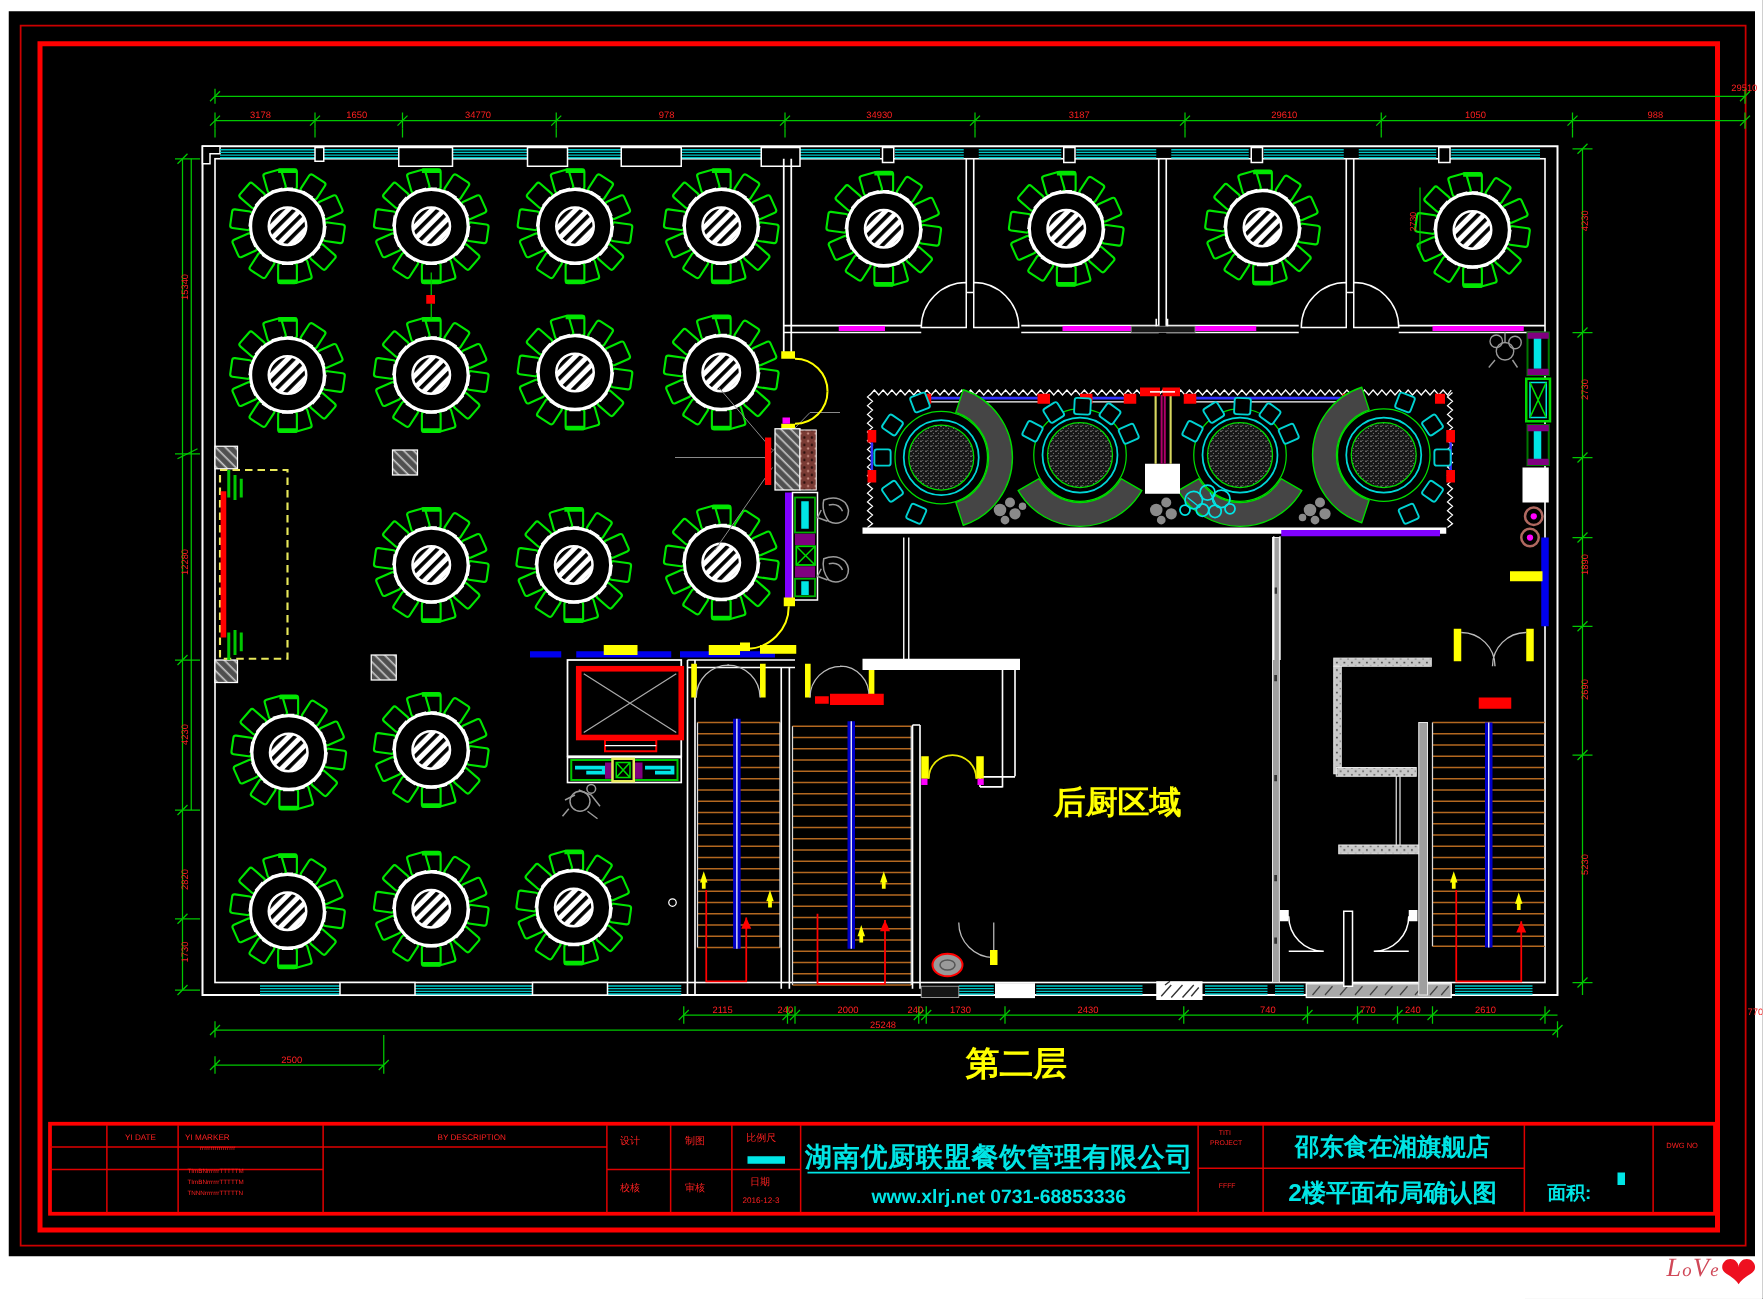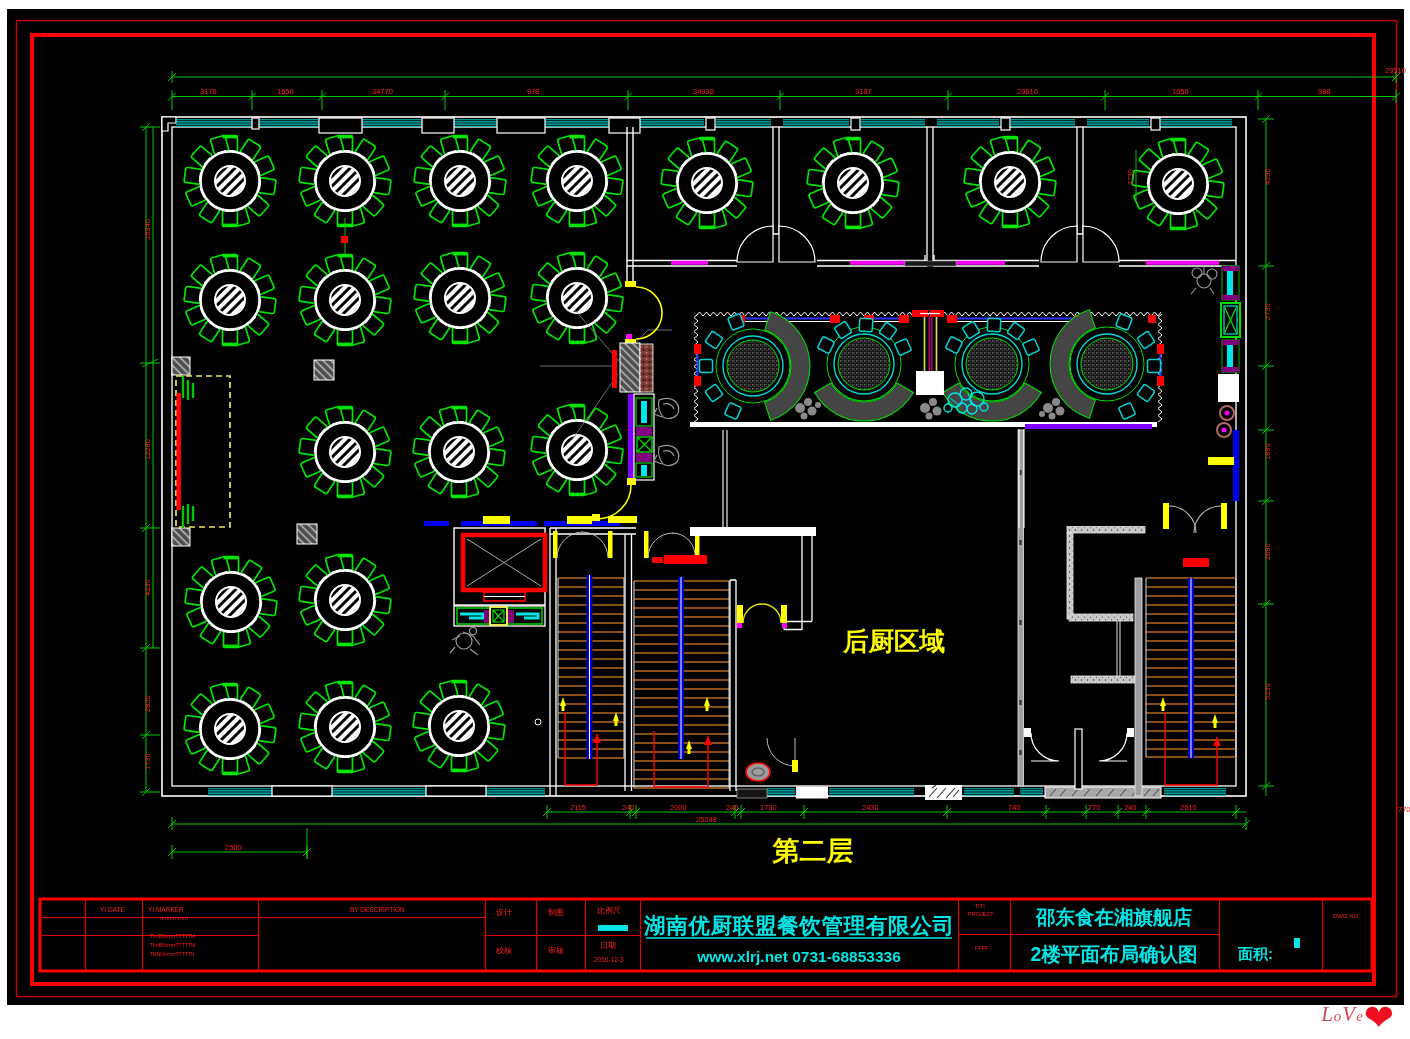--- a/index.html
+++ b/index.html
@@ -702,15 +702,15 @@
             <circle cx="1224" cy="430" r="2.5" fill="#ff00ff"></circle>
 
 <path d="M1136,150 V200" stroke="#00c800" stroke-width="1"></path>
 <text x="1133" y="185" fill="#ff2020" font-size="7" transform="rotate(-90 1133 185)">2730</text>
 </g>
 </g>
 </g>
 </g>
 </svg>
 
-<div style="position:absolute;right:16px;bottom:0px;color:#d04858;font-size:21px;font-family:'Liberation Serif',serif;font-style:italic;">
+<div style="position:absolute;right:4px;bottom:0px;color:#d04858;font-size:21px;font-family:'Liberation Serif',serif;font-style:italic;">
 <span style="letter-spacing:1px;">L<span style="font-size:15px;">o</span>V<span style="font-size:15px;">e</span></span><span style="color:#ee1020;font-size:36px;vertical-align:-9px;font-style:normal;">❤</span>
 </div>
 
 </body></html>

